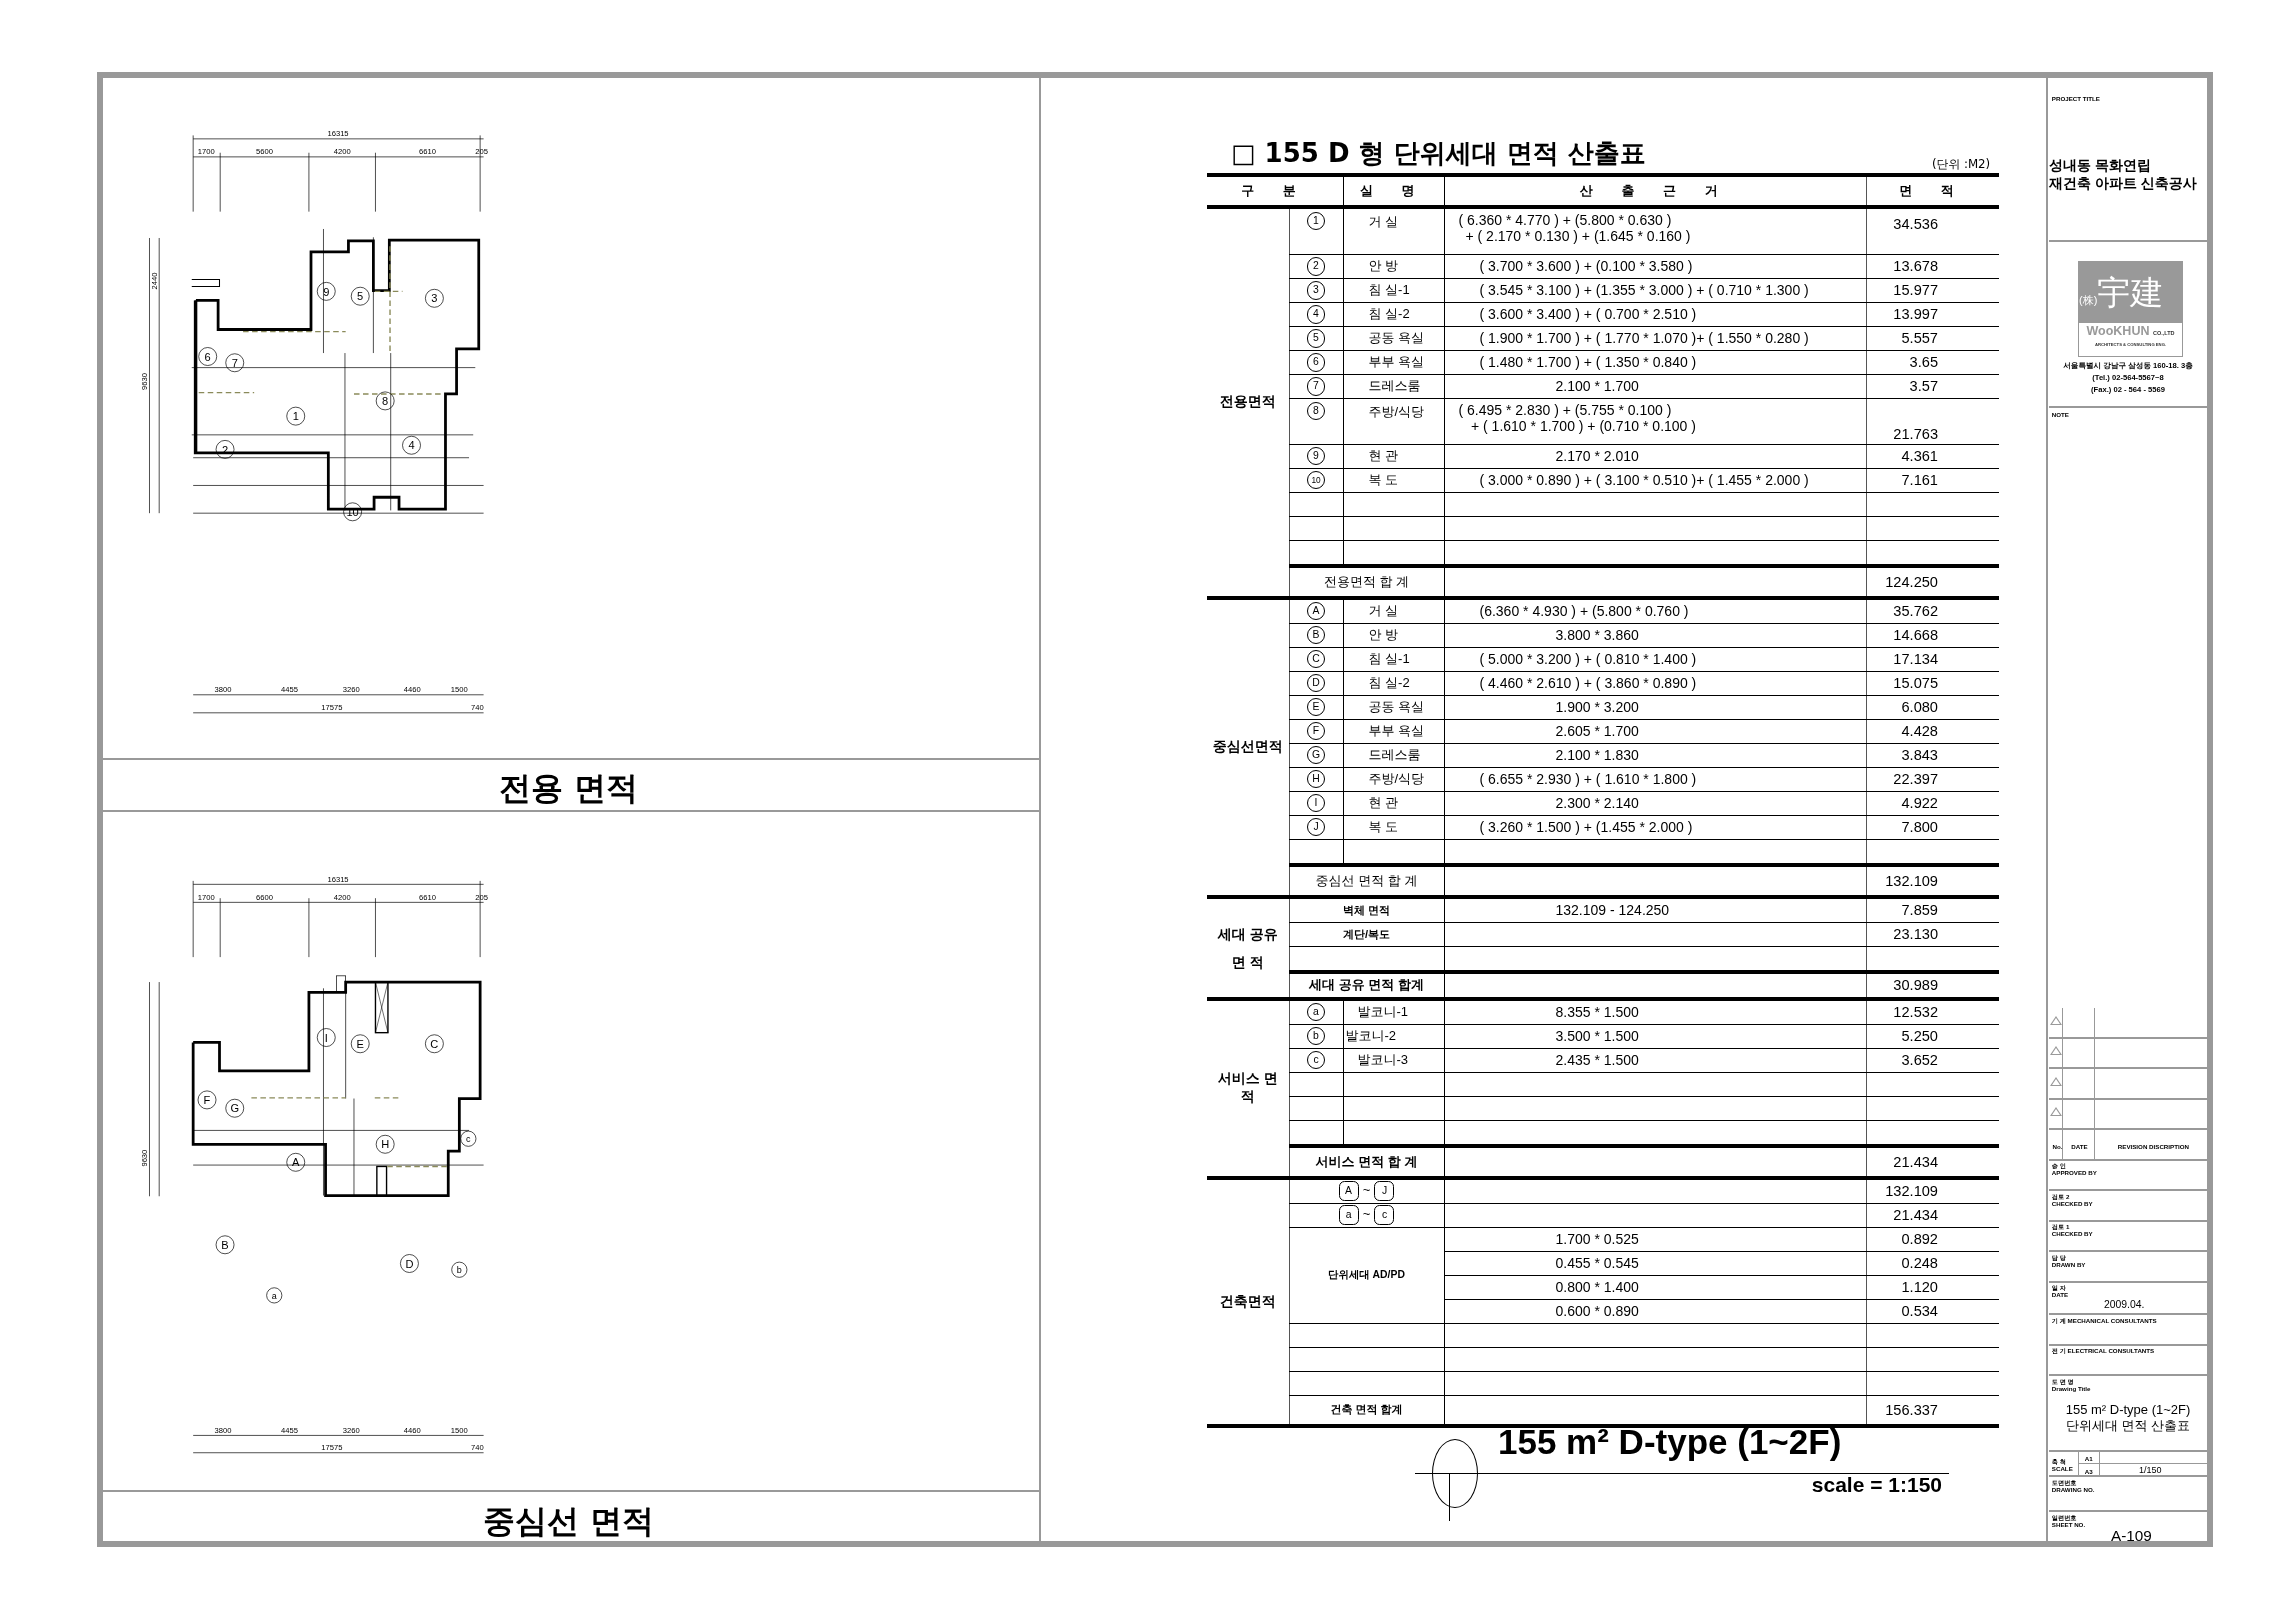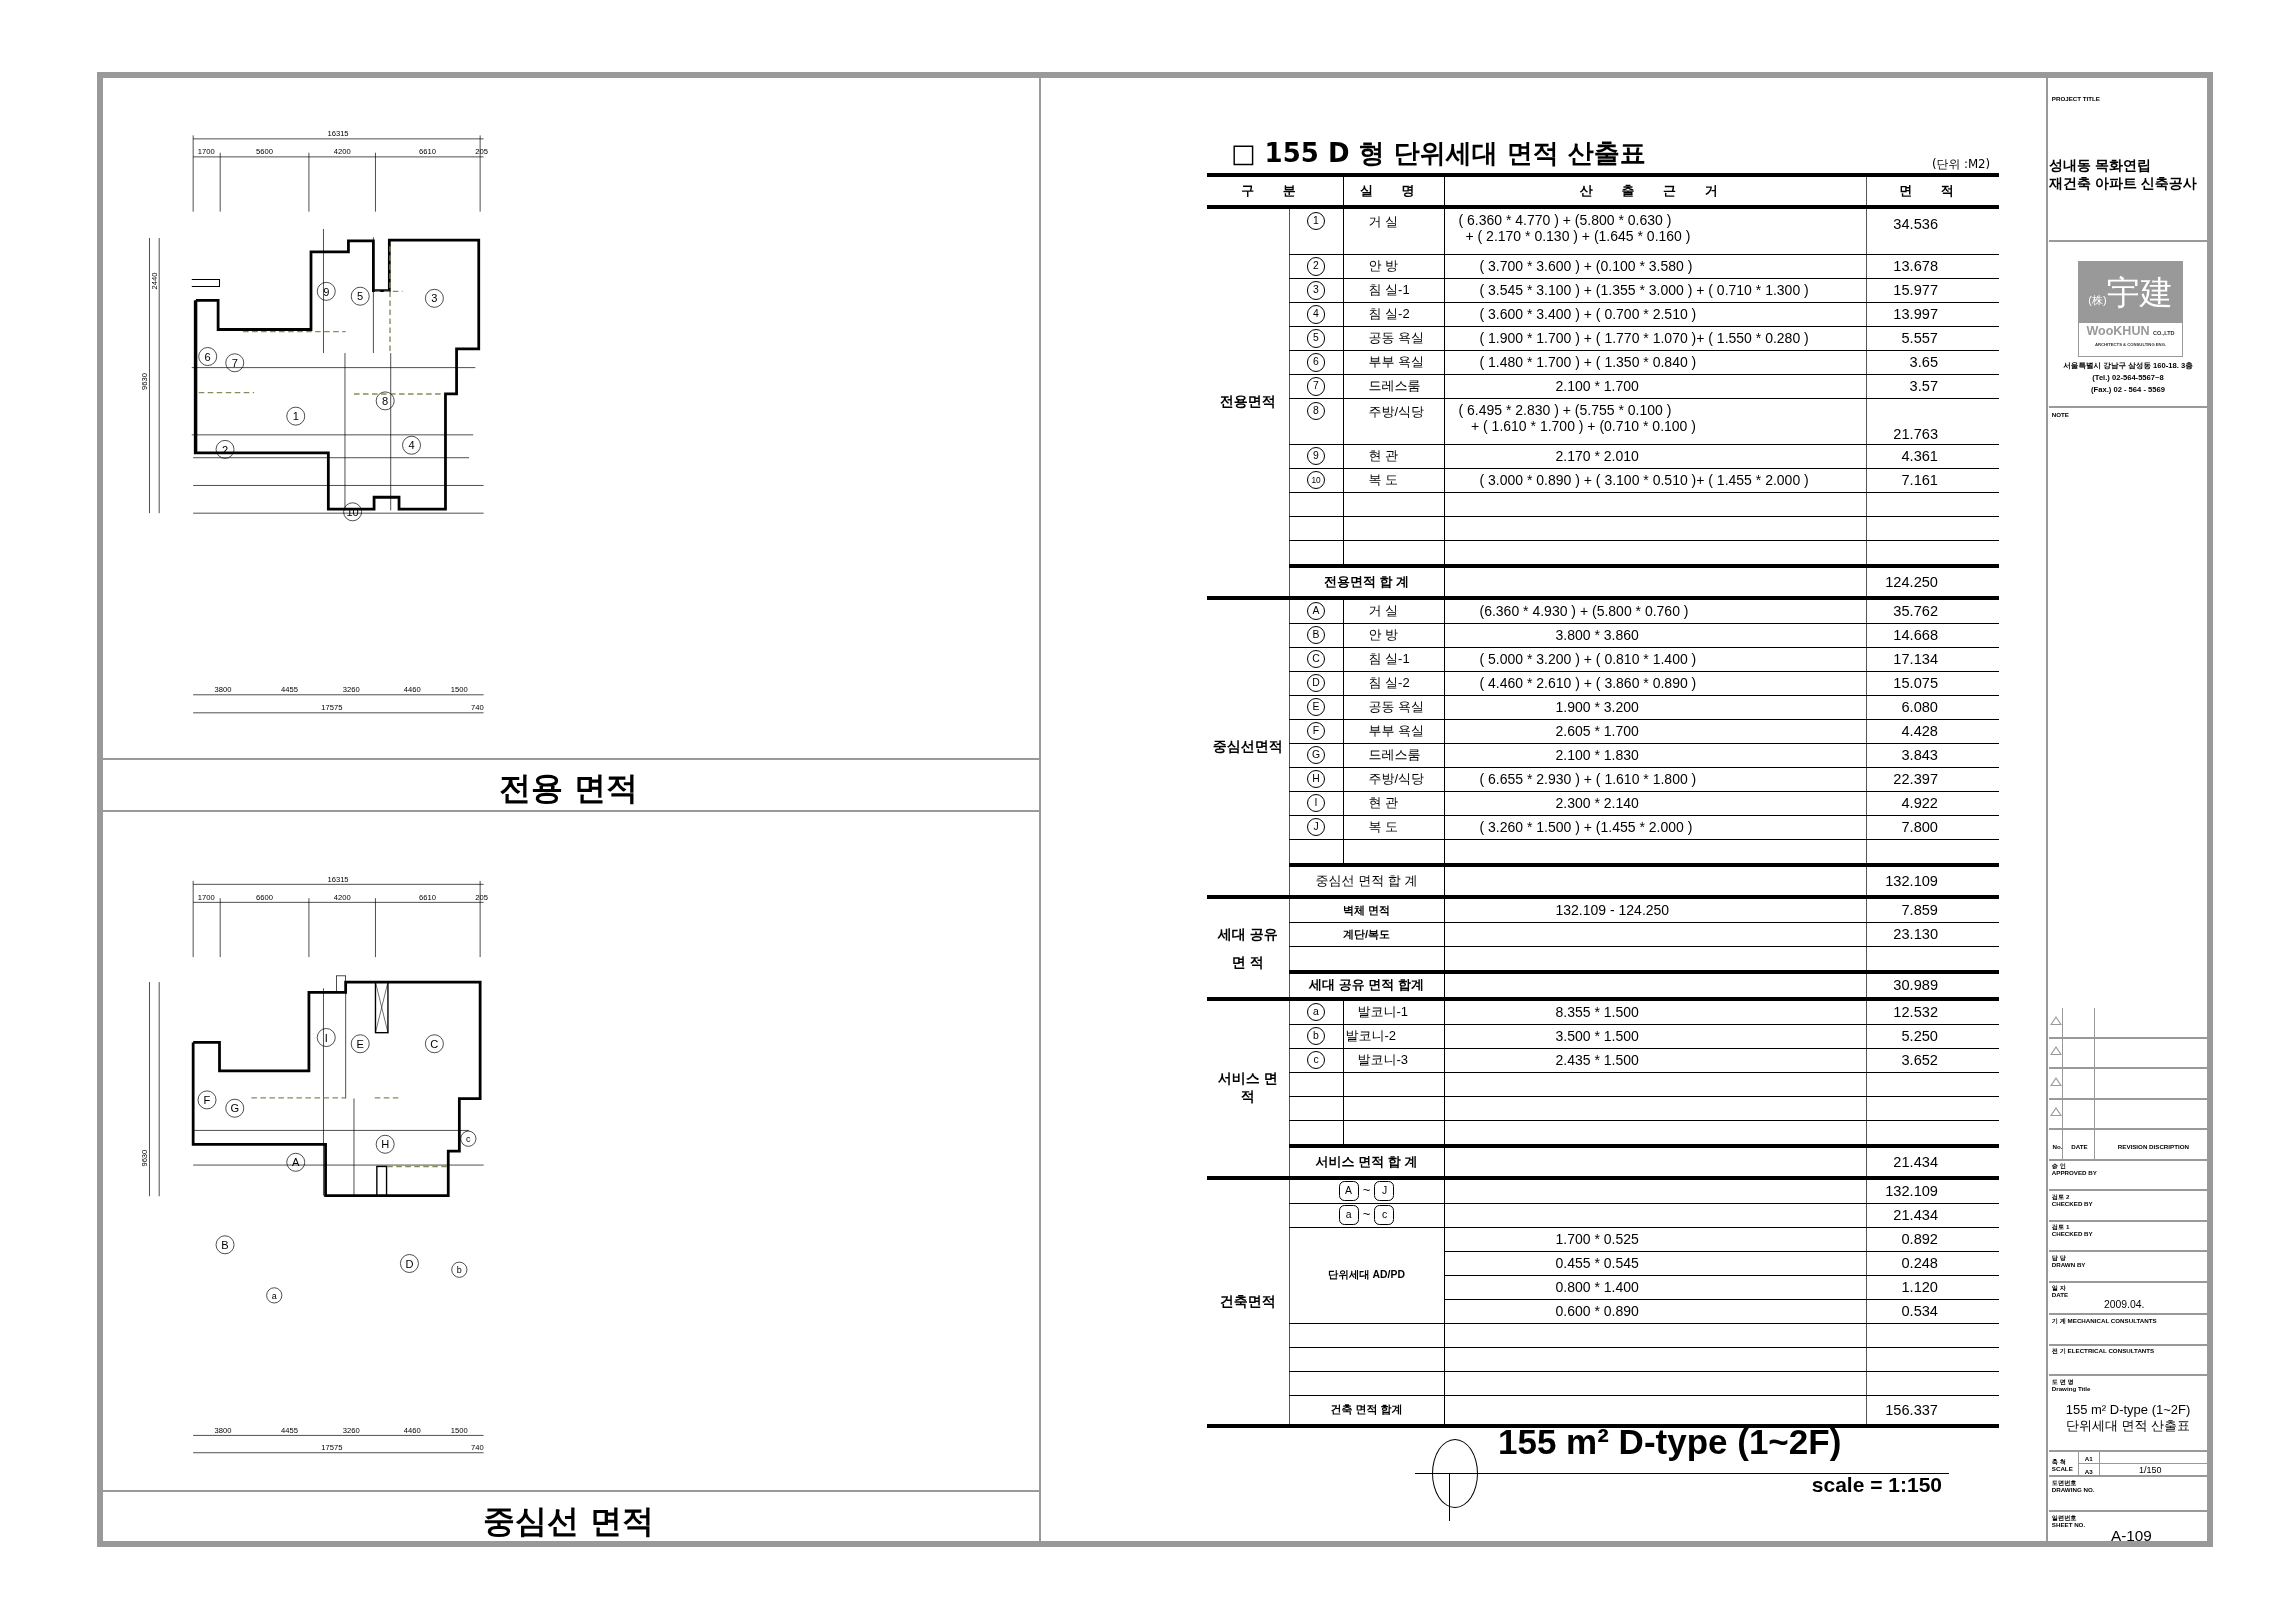--- a/index.html
+++ b/index.html
@@ -30,21 +30,21 @@
   .dl-title{position:absolute;left:83px;top:0;font-size:35px;font-weight:bold;font-family:"Liberation Sans",sans-serif;}
   .dl-scale{position:absolute;right:0;top:51px;font-size:21px;font-weight:bold;font-family:"Liberation Sans",sans-serif;}
   .dl-line{position:absolute;left:0;top:51px;width:534px;height:1.4px;background:#000;}
   .dl-circle{position:absolute;left:16.6px;top:17.3px;width:44px;height:67px;border:1px solid #000;border-radius:50%;}
   .dl-tick{position:absolute;left:34px;top:52px;width:1px;height:47px;background:#000;}
   
   .tb{position:absolute;left:2049px;top:78px;width:158px;font-family:"Liberation Sans",sans-serif;}
   .tb .cell{position:absolute;left:0;width:158px;border-bottom:2.1px solid #999;box-sizing:border-box;}
   .tb .small{font-size:6.2px;font-weight:bold;padding:2.1px 2.8px;line-height:7px;}
   .logo{position:absolute;left:29px;top:19px;width:103px;height:94px;border:1.4px solid #999;background:#fff;}
-  .logo-top{height:61px;background:#999;color:#fff;font-size:33px;text-align:center;line-height:61px;}
+  .logo-top{height:61px;background:#999;color:#fff;font-size:33px;text-align:left;line-height:61px;}
   .logo-top small{font-size:11px;}
   .logo-bot{text-align:center;color:#999;font-weight:bold;font-size:12.5px;line-height:16.6px;}
   .logo-bot small{display:block;color:#333;font-size:4.2px;line-height:5.5px;}
   .rev{position:absolute;left:0;width:158px;height:30.5px;border-bottom:2.1px solid #999;box-sizing:border-box;}
   .rev .tri{position:absolute;left:1.4px;top:8.3px;width:0;height:0;border-left:6.2px solid transparent;border-right:6.2px solid transparent;border-bottom:9.7px solid #999;}
   .rev .tri::after{content:"";position:absolute;left:-4.2px;top:2.1px;border-left:4.2px solid transparent;border-right:4.2px solid transparent;border-bottom:6.2px solid #fff;}
   .rev .c1{position:absolute;left:13px;top:0;width:1.4px;height:30.5px;background:#999;}
   .rev .c2{position:absolute;left:45px;top:0;width:1.4px;height:30.5px;background:#999;}
 </style>
 </head>
@@ -324,21 +324,21 @@
         <td class="b-l"></td>
         <td class="b-l1"></td>
       </tr>
   <tr class="thick">
         <td class="b-l1"></td>
         <td class="b-l"></td>
         <td class="b-l"></td>
         <td class="b-l1"></td>
       </tr>
   <tr class="thick">
-        <td colspan="2" class="b-l1 center" style="height:28px;font-weight:bold">전용면적 합 계</td>
+        <td colspan="2" class="b-l1 center" style="height:28px;font-weight:normal">전용면적 합 계</td>
         <td class="b-l"></td>
         <td class="b-l1 num">124.250</td>
       </tr>
 
   <tr>
         <td rowspan="12" class="sect">중심선면적</td>
     <td class="b-l1 center"><span class="circ">A</span></td>
         <td class="b-l" style="padding-left:25px">거 실</td>
         <td class="b-l calc" style="padding-left:35px">(6.360 * 4.930 ) + (5.800 * 0.760 )</td>
         <td class="b-l1 num">35.762</td>

